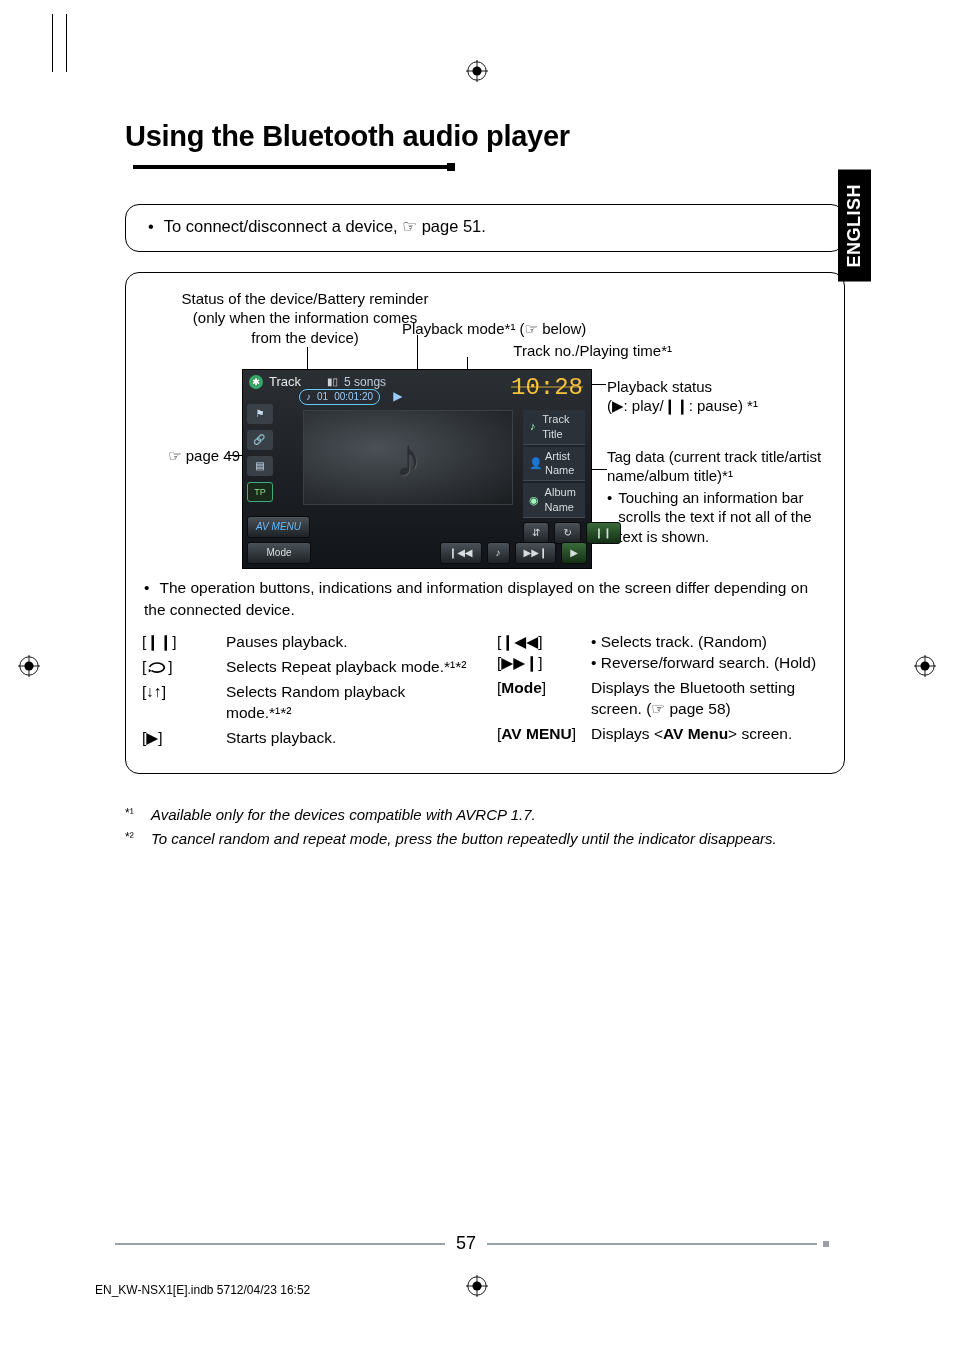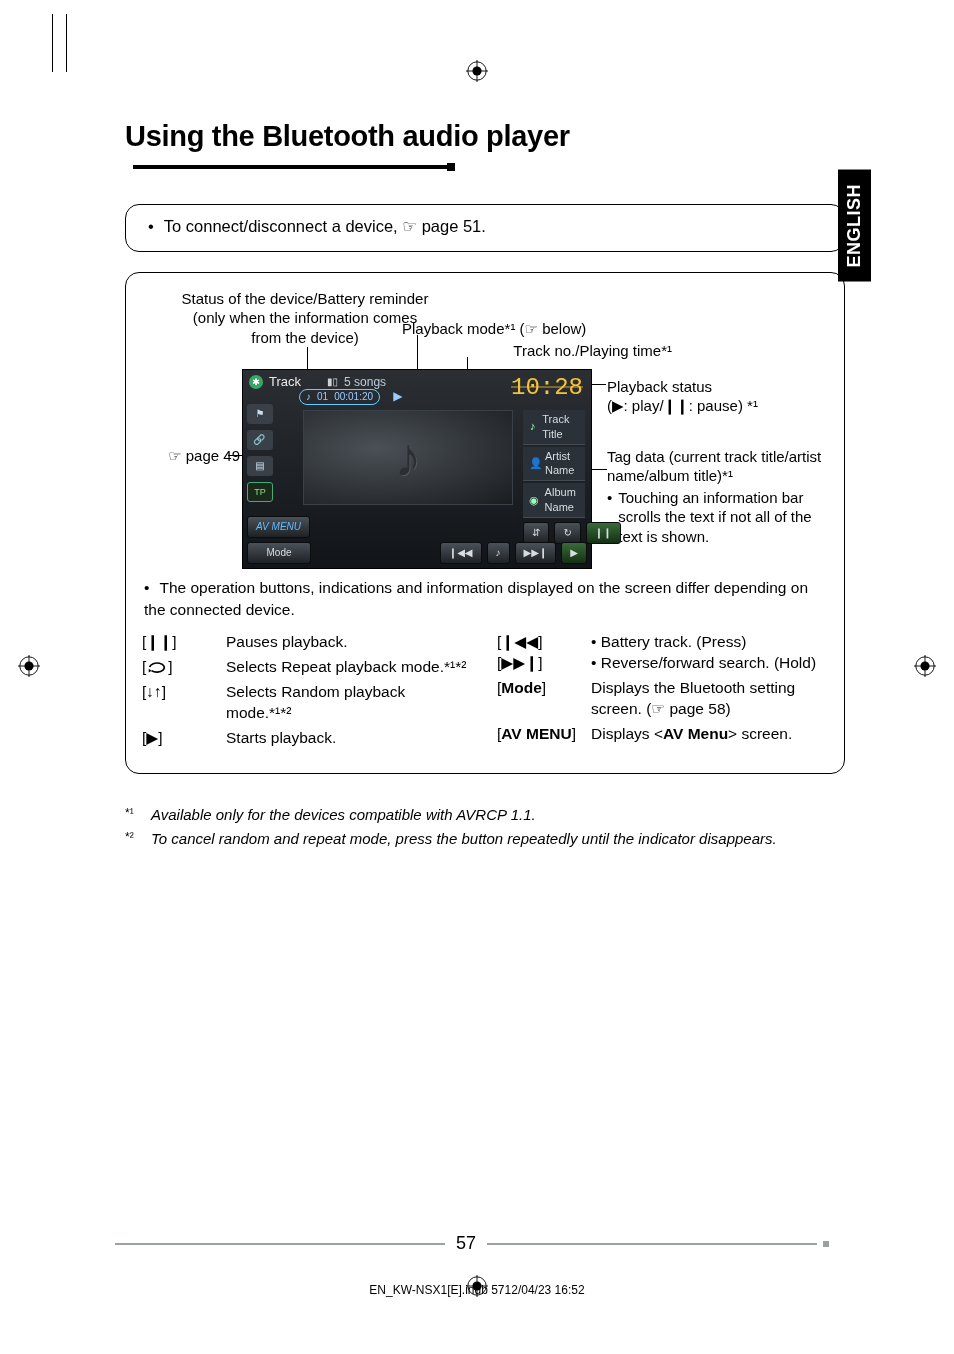--- a/index.html
+++ b/index.html
@@ -188,21 +188,21 @@
   }
   .page-num-rule { display:inline-block; width:330px; border-top:2px solid #9aa0a6; vertical-align: middle; margin:0 6px; }
   .page-num-dot { display:inline-block; width:6px; height:6px; background:#9aa0a6; vertical-align: middle; }
 
   .footer {
     position: absolute;
     left: 95px; right: 95px;
     top: 1283px;
     font-size: 12px;
     color: #000;
-    display:flex; justify-content:center;
+    display:flex; justify-content:flex-start;
   }
 </style>
 </head>
 <body>
 
 <div class="regmark top"><svg viewBox="0 0 24 24">
       <circle cx="12" cy="12" r="10" fill="none" stroke="#000" stroke-width="1"></circle>
       <circle cx="12" cy="12" r="5" fill="#000"></circle>
       <line x1="12" y1="0" x2="12" y2="24" stroke="#000"></line>
       <line x1="0" y1="12" x2="24" y2="12" stroke="#000"></line>
@@ -358,42 +358,42 @@
         <div class="ctrl-row">
           <div class="ctrl-key">[▶]</div>
           <div class="ctrl-desc">Starts playback.</div>
         </div>
       </div>
 
       <div class="col">
         <div class="ctrl-row">
           <div class="ctrl-key wider">[❙◀◀] [▶▶❙]</div>
           <div class="ctrl-desc">
-            <div>• <span>Battery track. (Press)</span></div>
+            <div>• <span>Selects track. (Random)</span></div>
             <div>• <span>Reverse/forward search. (Hold)</span></div>
           </div>
         </div>
         <div class="ctrl-row">
           <div class="ctrl-key wider">[<span class="bold">Mode</span>]</div>
           <div class="ctrl-desc">Displays the Bluetooth setting screen. (☞ page 58)</div>
         </div>
         <div class="ctrl-row">
           <div class="ctrl-key wider">[<span class="bold">AV MENU</span>]</div>
           <div class="ctrl-desc">
             <span>Displays &lt;</span><span class="bold">AV Menu</span><span>&gt; screen.</span>
           </div>
         </div>
       </div>
     </div>
   </div>
 
   <div class="footnotes">
     <div class="fn">
         <span class="mark">*¹</span>
-        <span>Available only for the devices compatible with AVRCP 1.1.</span>
+        <span>Available only for the devices compatible with AVRCP 1.7.</span>
       </div>
     <div class="fn">
         <span class="mark">*²</span>
         <span>To cancel random and repeat mode, press the button repeatedly until the indicator disappears.</span>
       </div>
   </div>
 
 </div>
 
 <div class="page-num">

